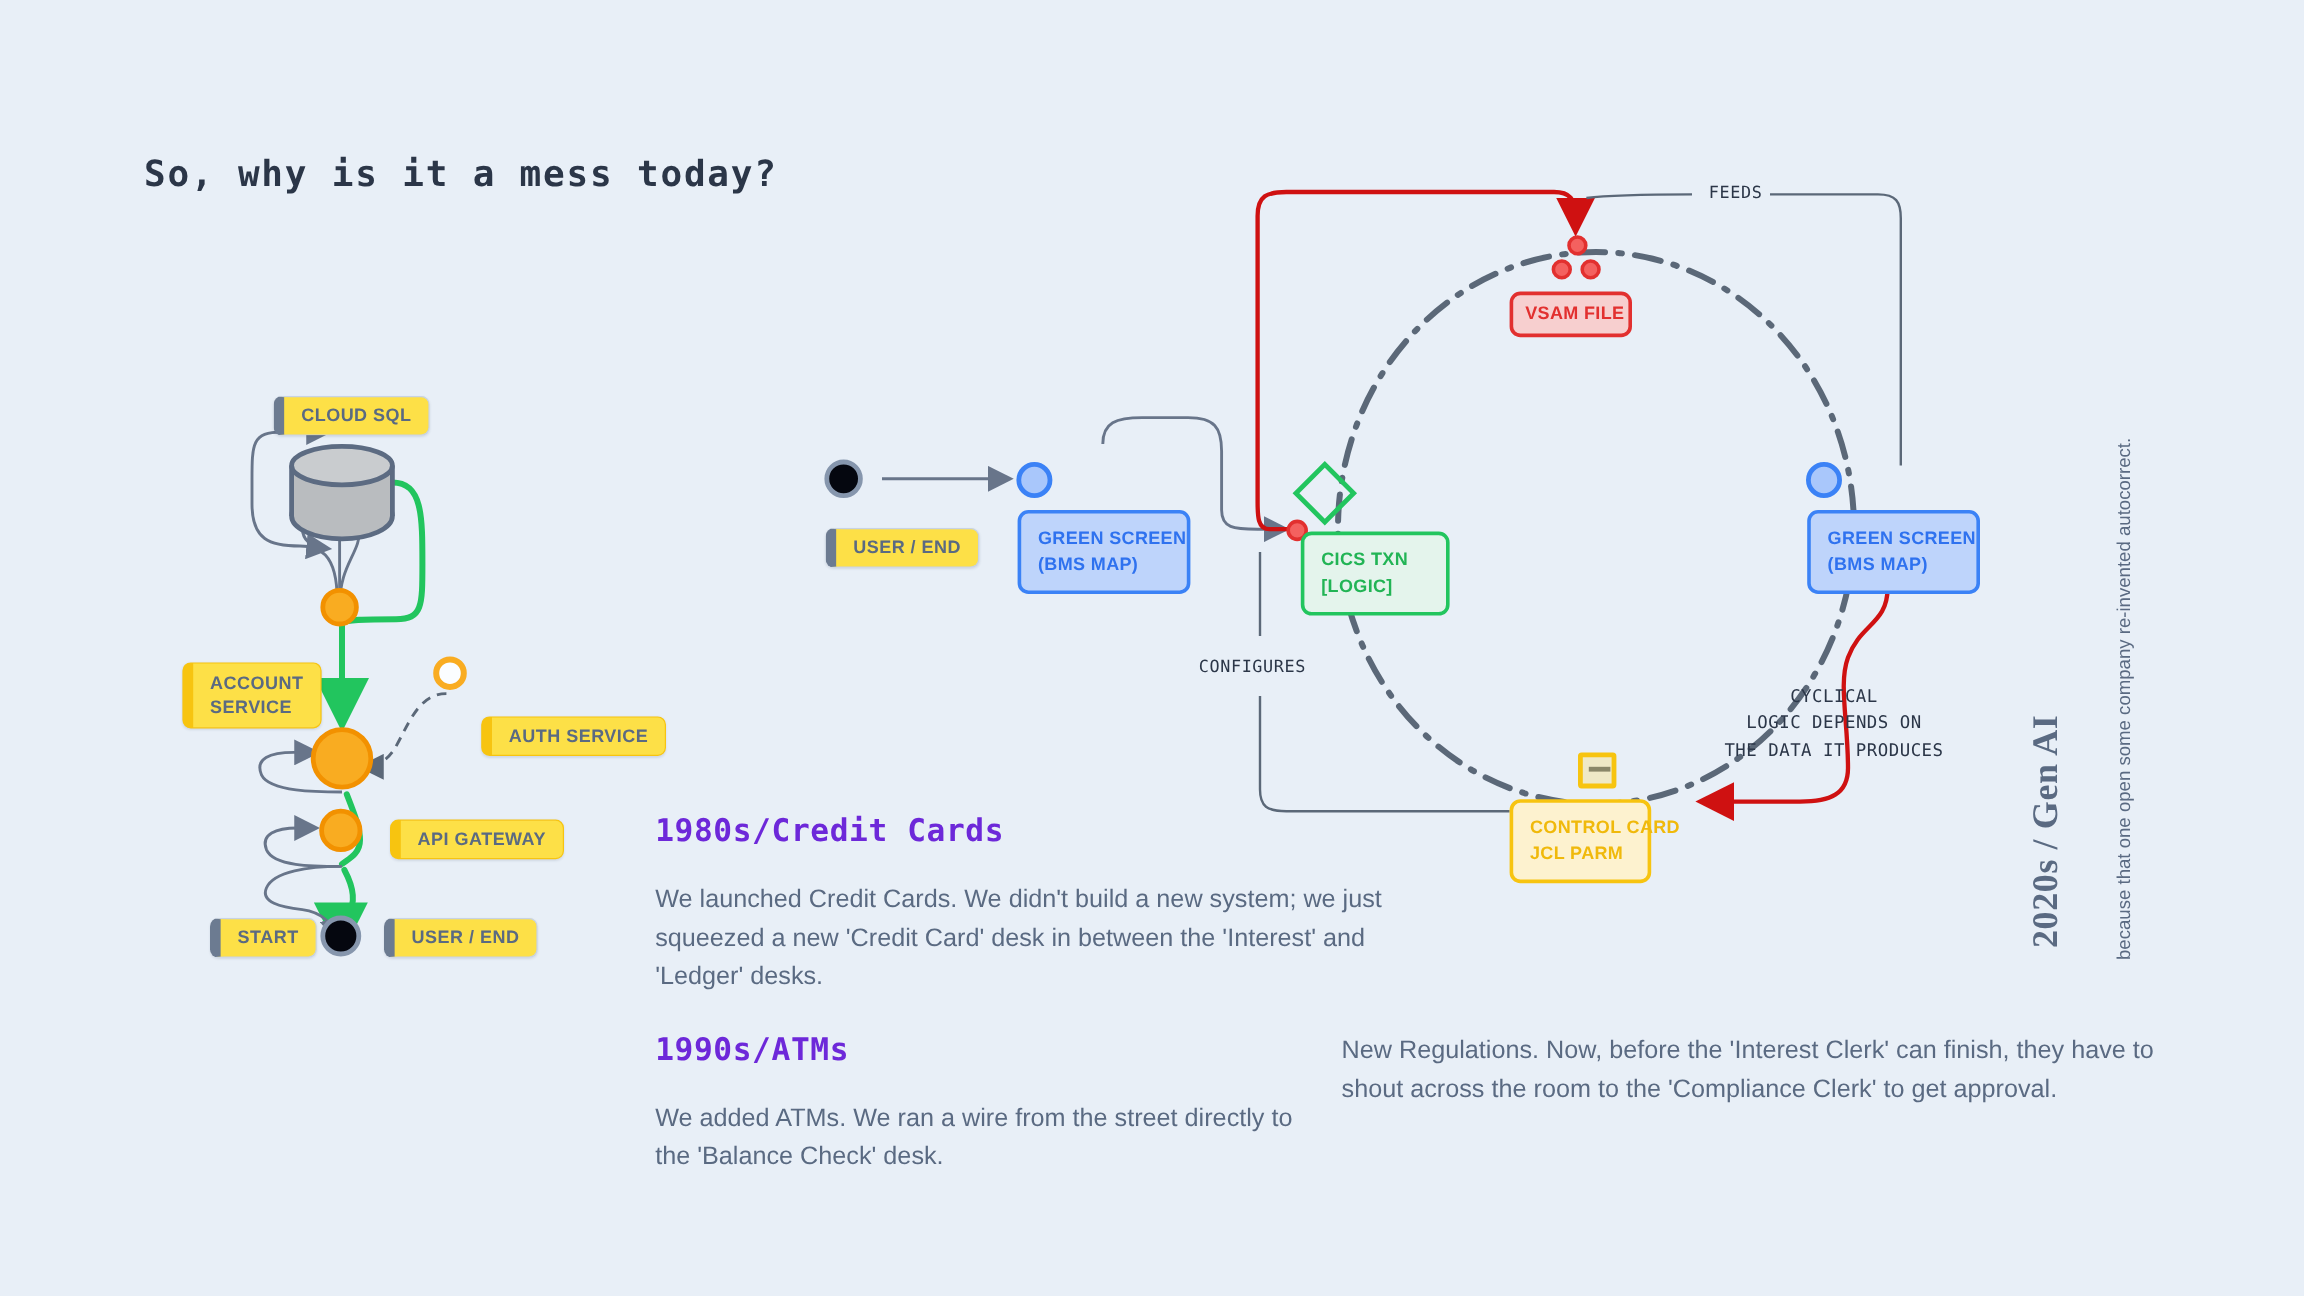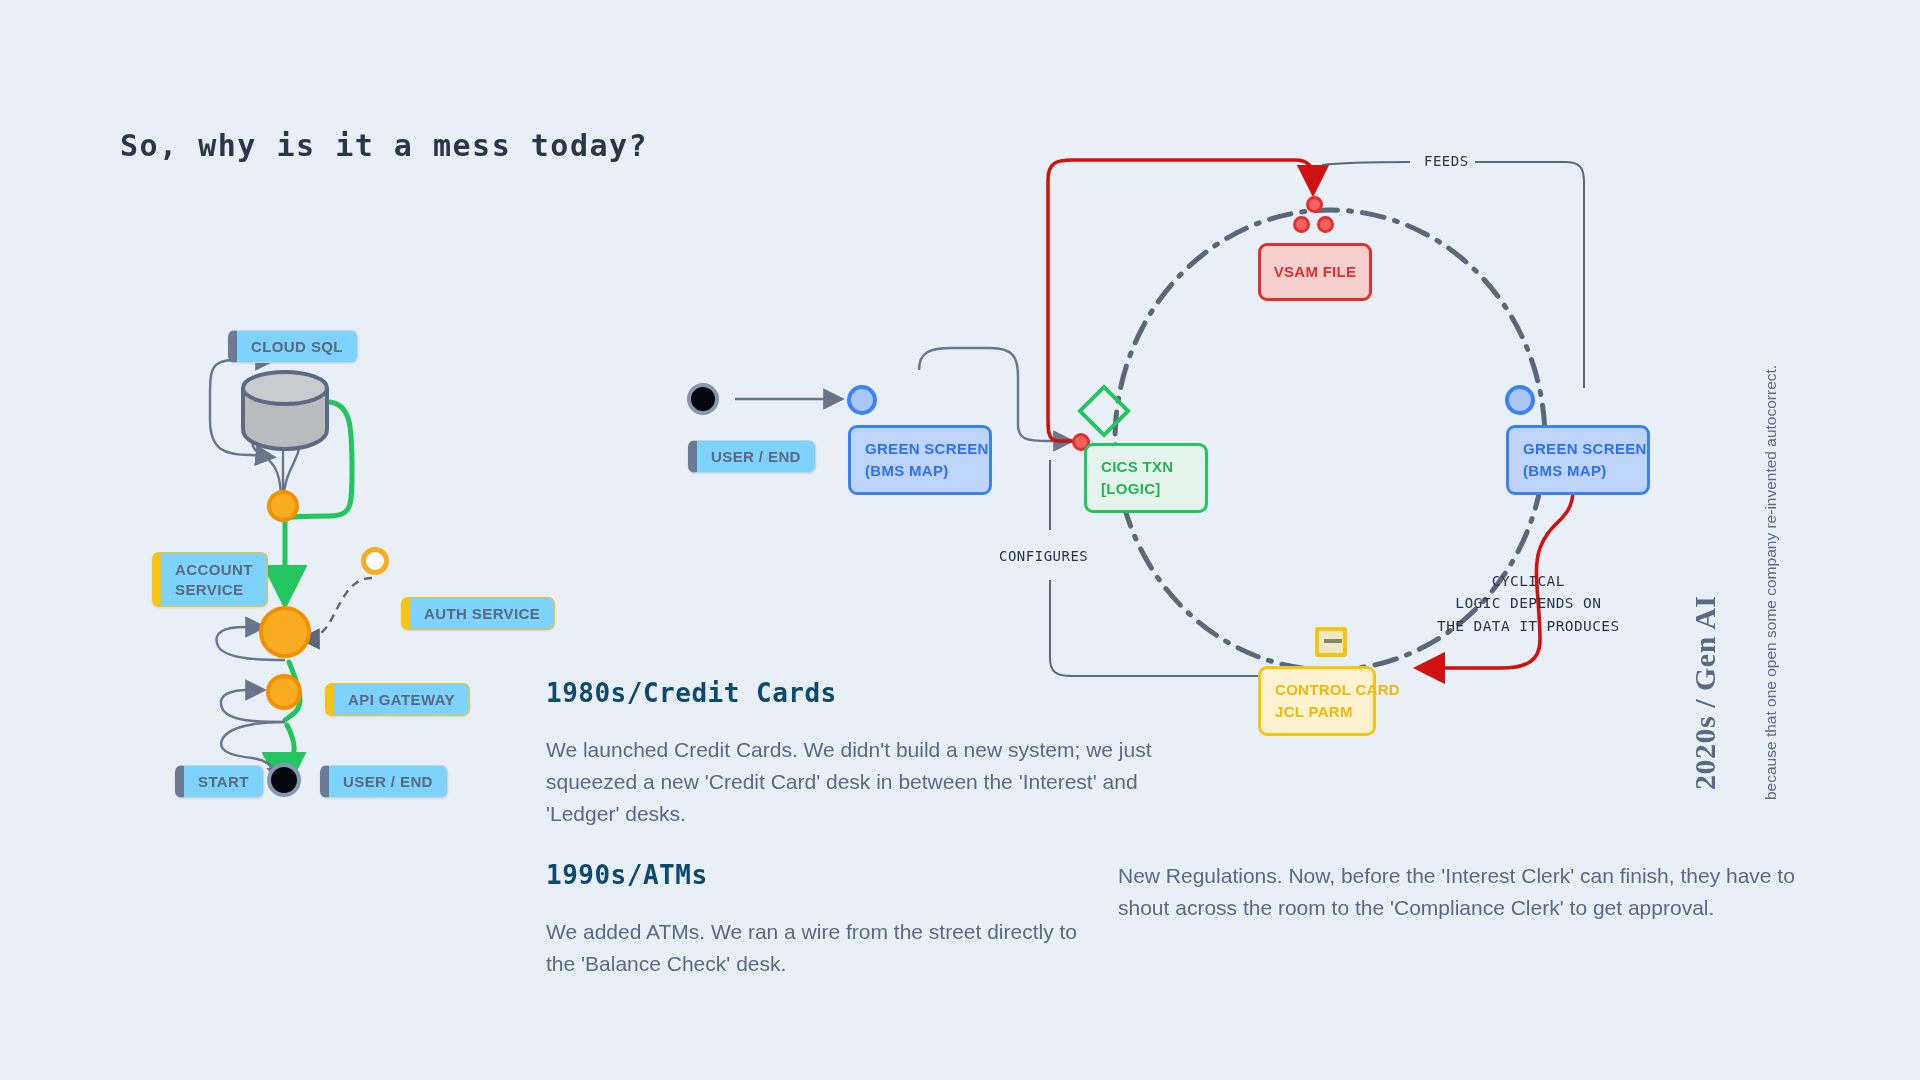--- a/index.html
+++ b/index.html
@@ -27,21 +27,21 @@
   .edge-layer {
     position: absolute; left: 0; top: 0;
     width: 1920px; height: 1080px;
     pointer-events: none;
   }
 
   
   .chip {
     position: absolute;
     display: flex; align-items: center;
-    background: #7dd3fc;
+    background: #fde047;
     border-radius: 7px;
     padding: 7px 14px 7px 14px;
     font-size: 15px; font-weight: 700;
     letter-spacing: .4px;
     color: #5a6a82;
     white-space: nowrap;
     box-shadow: 0 1px 2px rgba(40,60,90,.12);
   }
   .chip.grey  { border-left: 9px solid #6c7b91; }
   .chip.yellow{ border-left: 9px solid #f7c410; border:1px solid #f7c410; border-left: 9px solid #f7c410;}
@@ -115,21 +115,21 @@
     white-space:pre;
   }
 
   
   .era { position:absolute; }
   .era h2 {
     margin:0 0 26px 0;
     font-family:"DejaVu Sans Mono", monospace;
     font-size:26px; font-weight:700;
     letter-spacing:.5px;
-    color:#0c4a6e;
+    color:#6d28d9;
     white-space:nowrap;
   }
   .era p {
     margin:0;
     font-size:21px;
     line-height:1.52;
     color:#5a6a82;
   }
 
   
@@ -284,21 +284,21 @@
 
   <div class="nodebox green" style="left:1084px; top:443px; width:124px;">
     <div>CICS TXN</div>
     <div>[LOGIC]</div>
   </div>
 
   <div class="dot red-sm" style="left:1306px; top:196px; width:17px; height:17px;"></div>
   <div class="dot red-sm" style="left:1293px; top:216px; width:17px; height:17px;"></div>
   <div class="dot red-sm" style="left:1317px; top:216px; width:17px; height:17px;"></div>
 
-  <div class="nodebox red" style="left:1258px; top:243px; width:114px; text-align:center; padding:15px 10px;">
+  <div class="nodebox red" style="left:1258px; top:243px; width:102px; text-align:center; padding:5px 10px;">
     <span>VSAM FILE</span>
   </div>
 
   <div class="dot blue" style="left:1505px; top:385px; width:30px; height:30px;"></div>
 
   <div class="nodebox blue" style="left:1506px; top:425px; width:144px;">
     <div>GREEN SCREEN</div>
     <div>(BMS MAP)</div>
   </div>
 

